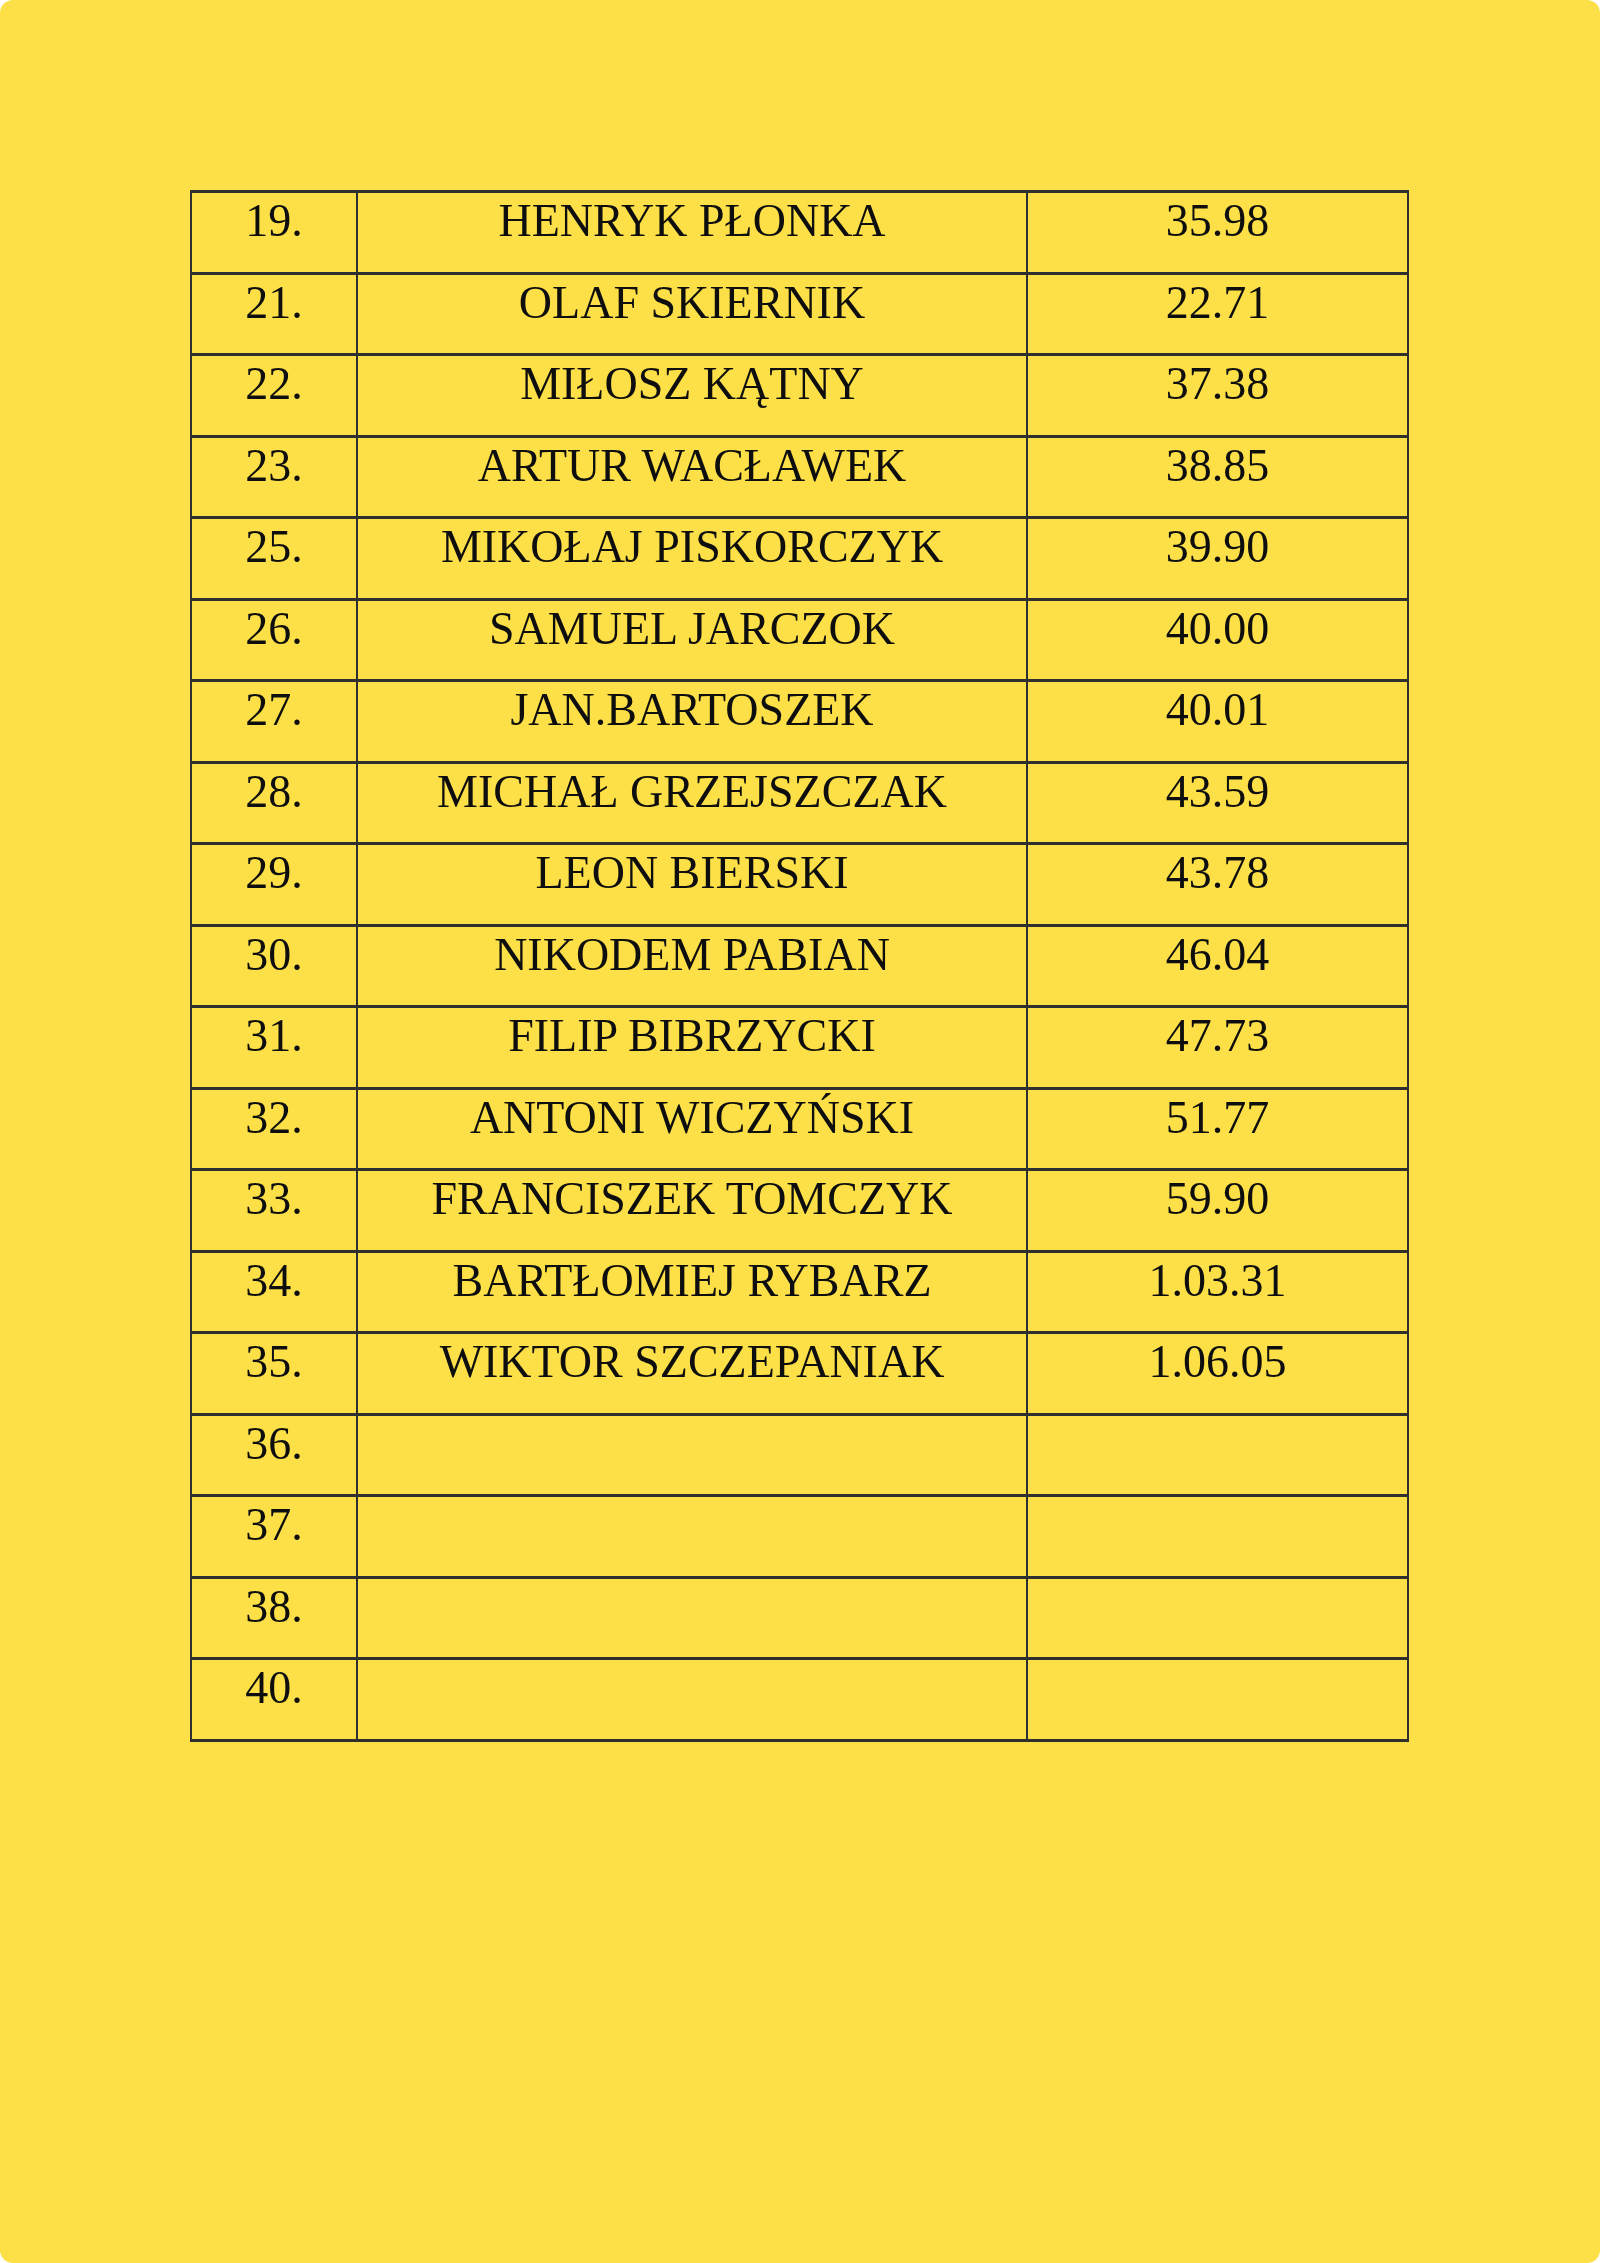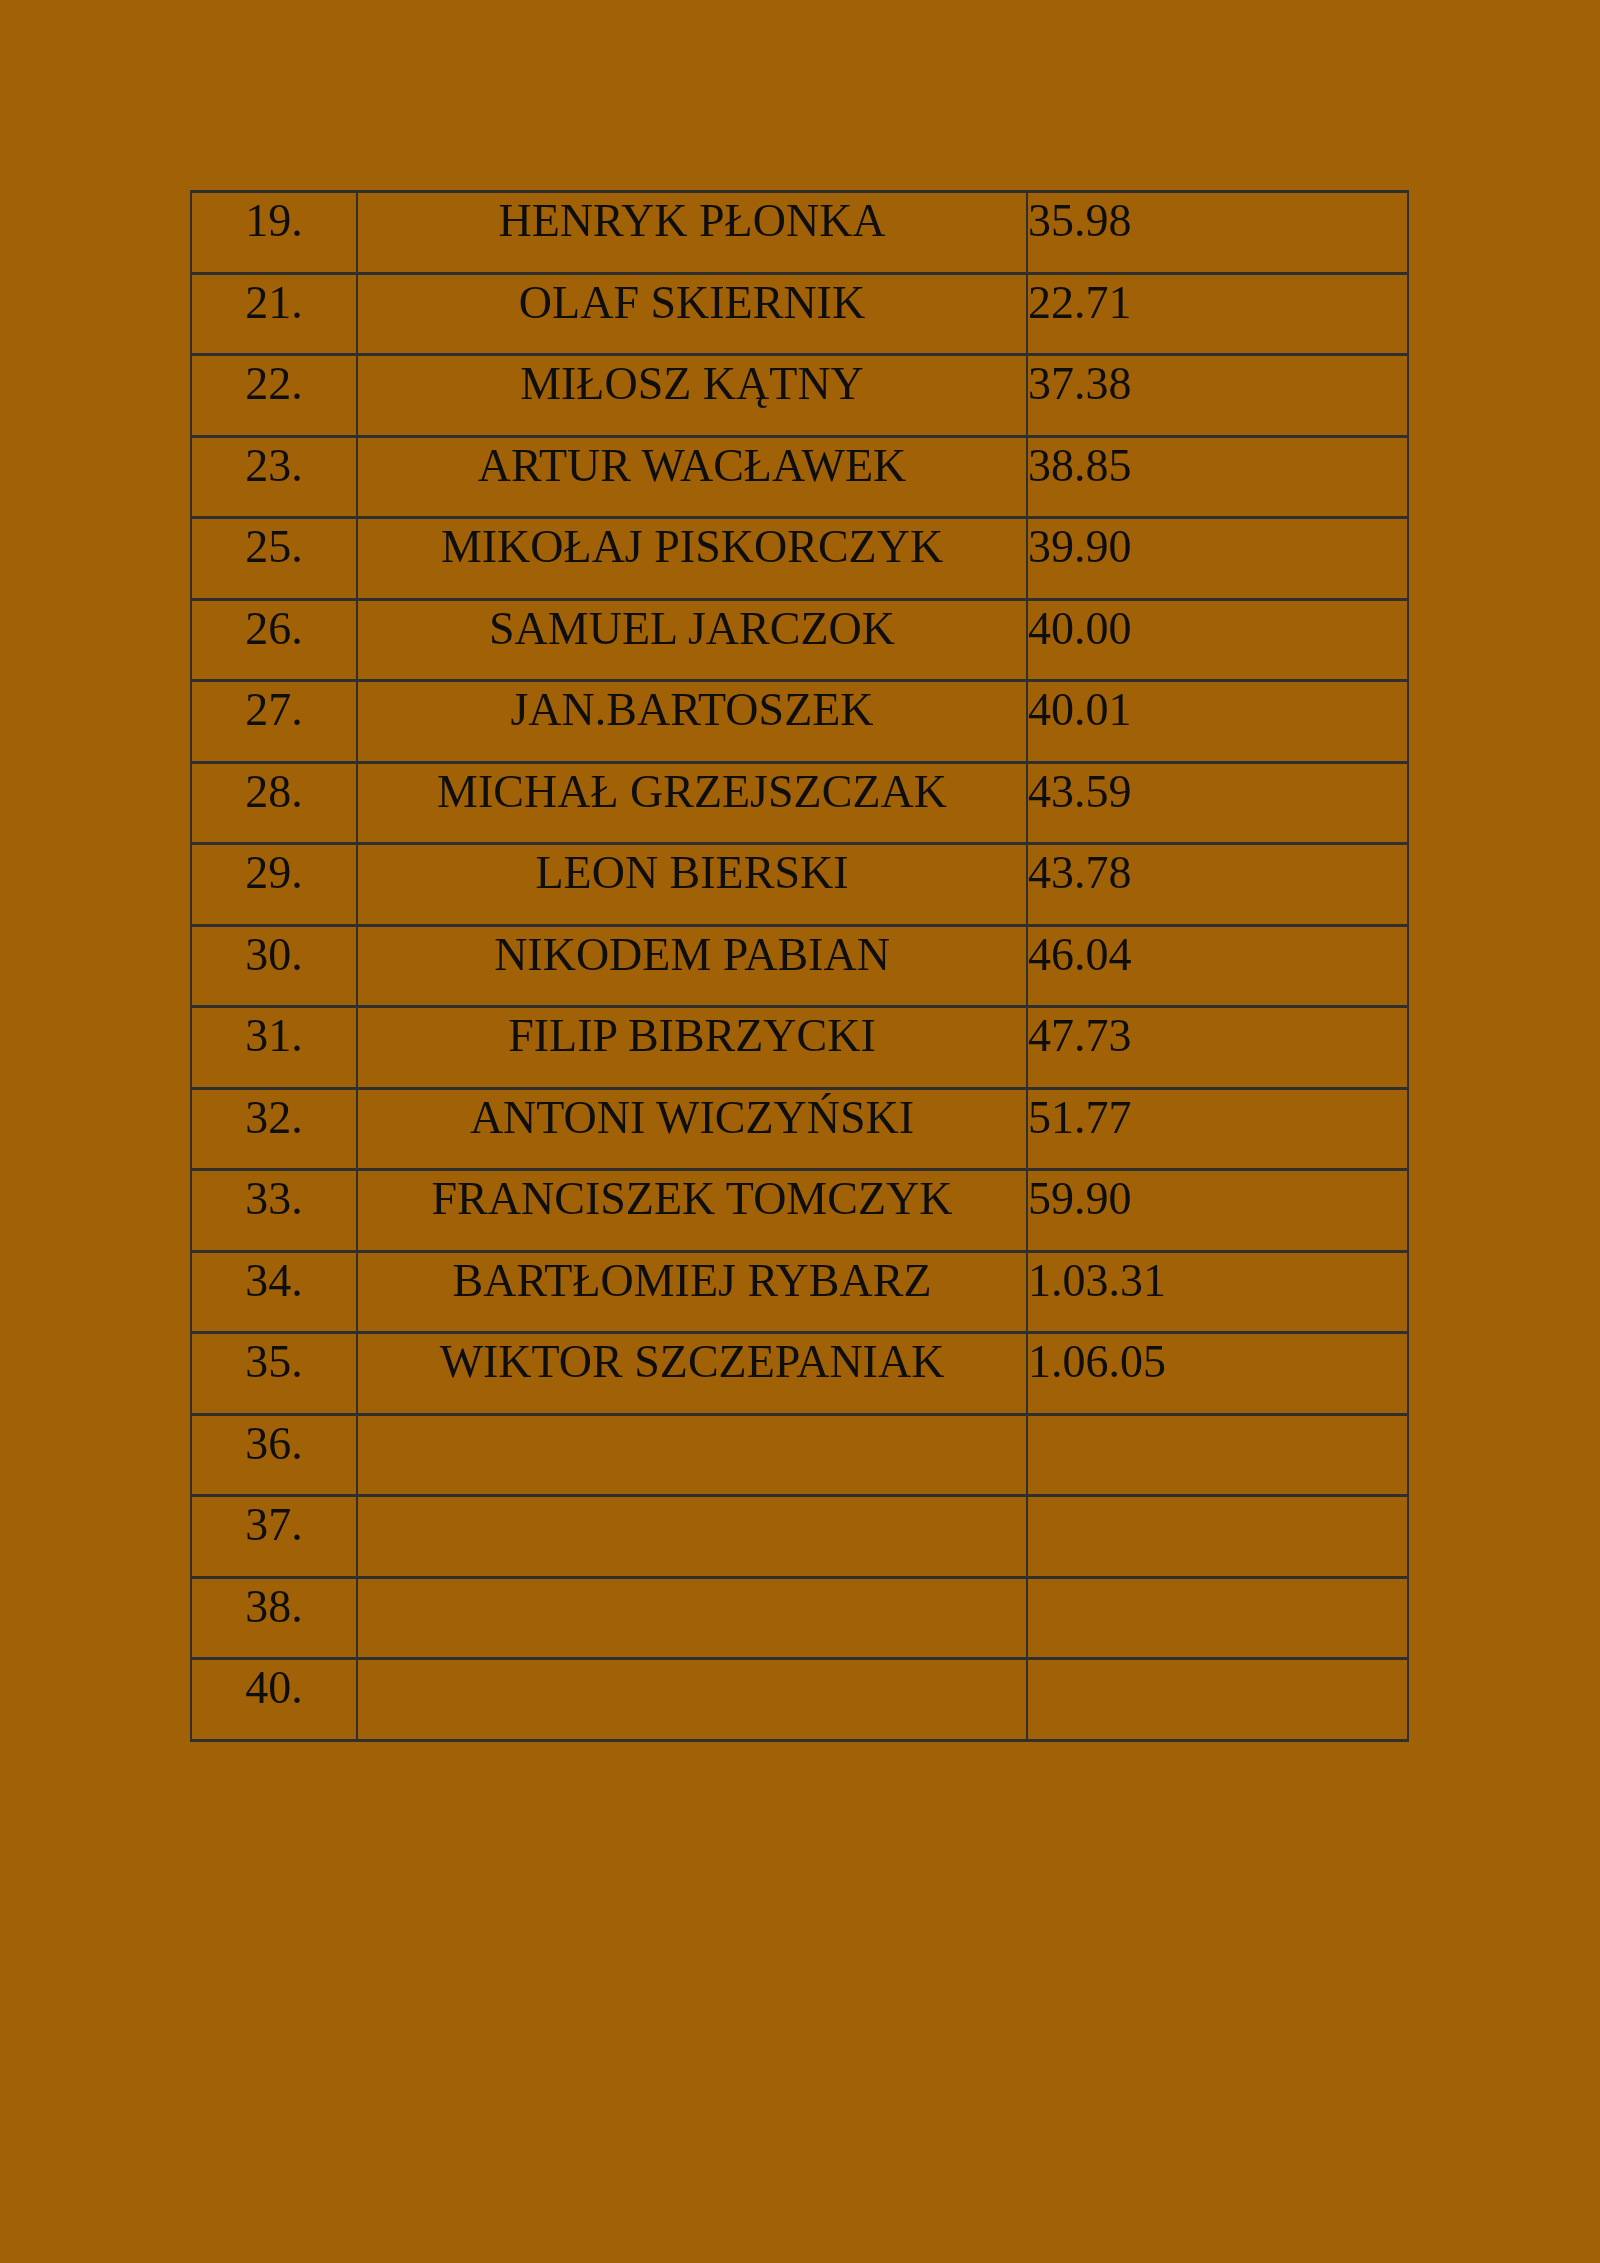--- a/index.html
+++ b/index.html
@@ -4,24 +4,25 @@
 <style>
   html, body {
     margin: 0;
     padding: 0;
     background: #ffffff;
   }
   .page {
     position: relative;
     width: 1600px;
     height: 2263px;
-    background: #a16207;
+    background: #fde047;
     overflow: hidden;
     font-family: "Liberation Serif", "DejaVu Serif", serif;
     color: #0e0e0e;
+    border-radius: 13px;
   }
   table.results {
     position: absolute;
     left: 190px;
     top: 190px;
     width: 1217px;
     border-collapse: collapse;
     table-layout: fixed;
   }
   table.results td {
@@ -38,20 +39,21 @@
     overflow: hidden;
   }
   td.col-no {
     text-align: center;
   }
   td.col-name {
     text-align: center;
     padding-left: 14px;
   }
   td.col-time {
+    text-align: center;
   }
 </style>
 </head>
 <body>
 
 <div class="page">
   <table class="results">
     <colgroup>
       <col style="width:166px">
       <col style="width:670px">

